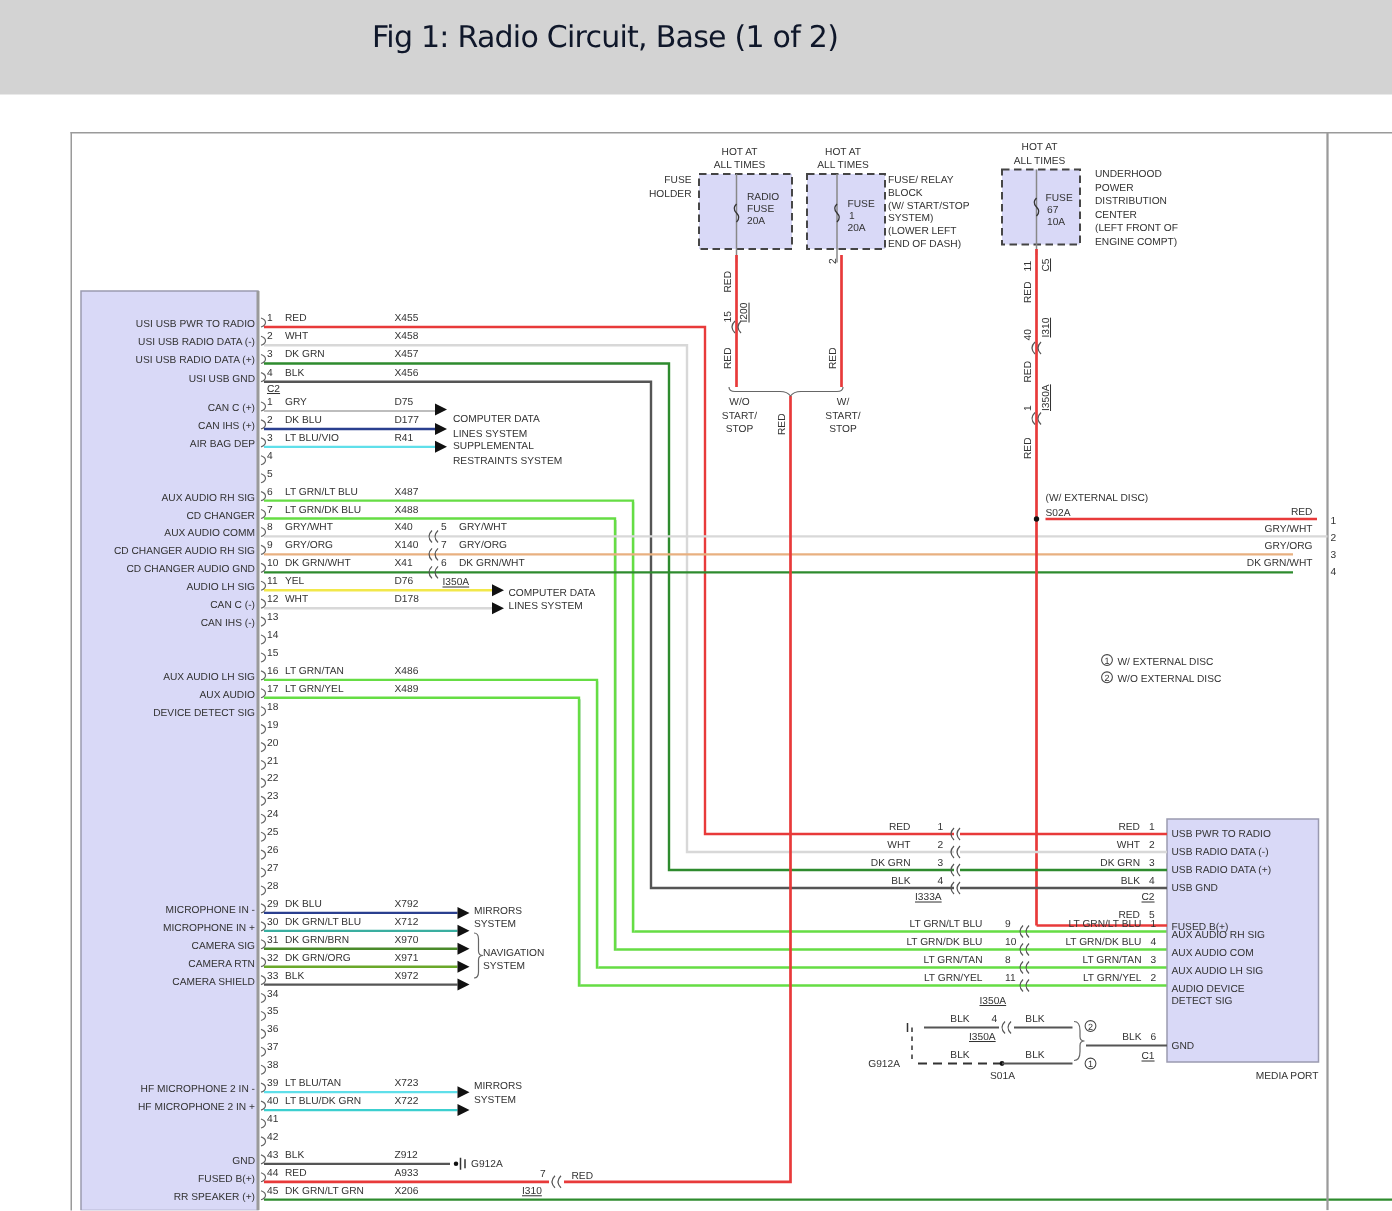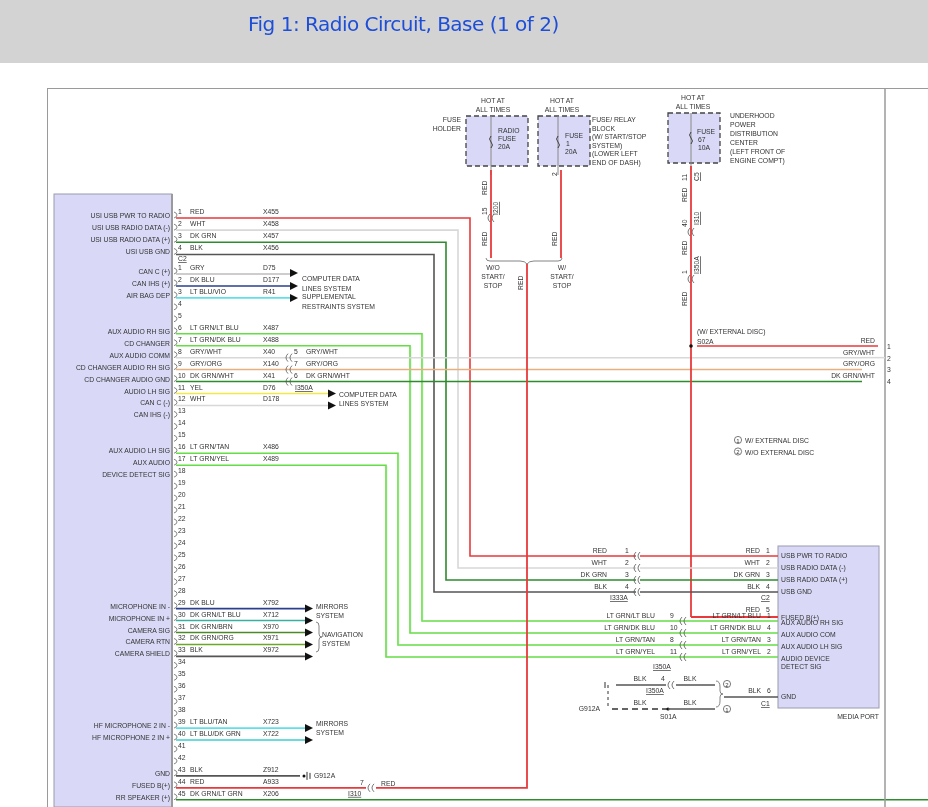--- a/index.html
+++ b/index.html
@@ -1,18 +1,18 @@
 <!DOCTYPE html>
 <html><head>
 <meta charset="utf-8">
 <style>
   html, body { margin:0; padding:0; }
   body { width:928px; height:807px; overflow:hidden; background:#ffffff; position:relative; font-family:"Liberation Sans", sans-serif; }
   .header { position:absolute; left:0; top:0; width:928px; height:63px; background:#d3d3d3; }
-  .header h1 { position:absolute; left:248px; top:12px; margin:0; font-weight:normal; font-size:20px; color:#1d4ed8; font-family:"DejaVu Sans", sans-serif; letter-spacing:-0.5px; }
+  .header h1 { position:absolute; left:248px; top:12px; margin:0; font-weight:normal; font-size:20px; color:#0f172a; font-family:"DejaVu Sans", sans-serif; letter-spacing:-0.5px; }
   .frame { position:absolute; left:47px; top:88px; width:880px; height:719px; border-top:1px solid #9a9a9a; border-left:1px solid #9a9a9a; }
   svg#diagram { position:absolute; left:0; top:0; }
   svg text { font-family:"Liberation Sans", sans-serif; font-size:6.8px; fill:#333; }
   .comp { fill:#d9d9f7; stroke:#9a9ab0; stroke-width:1; }
   .fusebox { fill:#d9d9f7; stroke:#444; stroke-width:1.3; stroke-dasharray:5,3; }
 </style>
 </head>
 <body>
 
 <div class="header">

